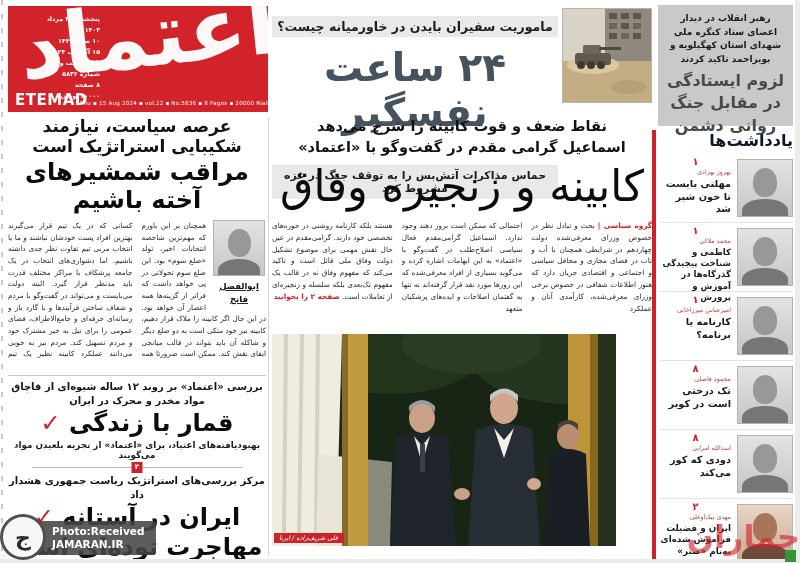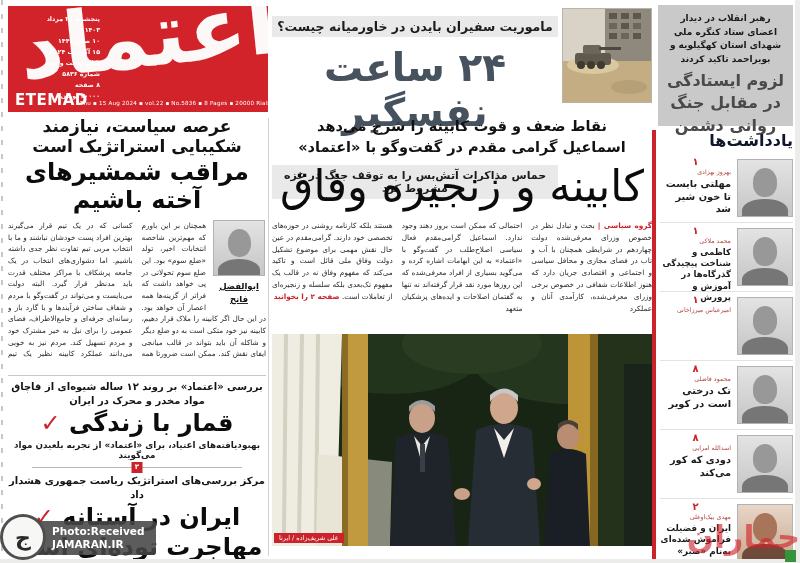--- a/index.html
+++ b/index.html
@@ -55,21 +55,21 @@
 
   
   .maincol { position:absolute; left:272px; top:116px; width:380px; direction:rtl; }
   .m-kicker { text-align:center; font-size:14.5px; font-weight:bold; color:#121212; line-height:1.45; }
   .m-head { text-align:center; font-size:43px; font-weight:400; color:#0b0b0b; letter-spacing:-2px; margin-top:3px; }
   .m-body { display:flex; flex-direction:row; gap:9px; margin-top:9px; height:104px; overflow:hidden; }
   .m-col { flex:1; font-size:7.3px; line-height:1.62; color:#2a2a2a; text-align:justify; }
   .byline { color:#cc2229; font-weight:bold; }
   .readmore { color:#cc2229; font-weight:bold; }
 
-  .photo-main { position:absolute; left:272px; top:334px; width:380px; height:212px; overflow:hidden; }
+  .photo-main { position:absolute; left:272px; top:334px; width:344px; height:212px; overflow:hidden;font-style:italic; }
   .caption { position:absolute; left:2px; bottom:3px; background:#cc2229; color:#fff; font-size:6.5px;
              padding:1px 5px; direction:rtl; z-index:3; }
 
   
   .leftcol { position:absolute; left:8px; top:116px; width:258px; direction:rtl; }
   .op-kicker { text-align:center; font-size:17px; font-weight:bold; color:#121212; }
   .op-head { text-align:center; font-size:24px; font-weight:800; color:#0c0c0c; letter-spacing:-1px; margin:2px 0 6px; }
   .op-body { column-count:2; column-gap:9px; font-size:7.3px; line-height:1.6; color:#2a2a2a;
              text-align:justify; height:150px; overflow:hidden; }
   .op-photo { float:right; width:54px; margin:0 0 3px 6px; text-align:center;text-decoration:underline; }
@@ -176,20 +176,21 @@
         <div class="n-author">محمد ملاکی</div>
         <div class="n-title" style="font-size:8.6px">کاظمی و شناخت پیچیدگی گذرگاه‌ها در آموزش و پرورش</div>
       </div>
       <div class="portrait"></div>
     </div>
 
     <div class="note-item">
       <div class="n-left">
         <div class="n-num">۱</div>
         <div class="n-author">امیرعباس میرزاخانی</div>
+        <div class="n-title">کارنامه یا برنامه؟</div>
       </div>
       <div class="portrait"></div>
     </div>
 
     <div class="note-item">
       <div class="n-left">
         <div class="n-num">۸</div>
         <div class="n-author">محمود فاضلی</div>
         <div class="n-title">تک درختی است در کویر</div>
       </div>

